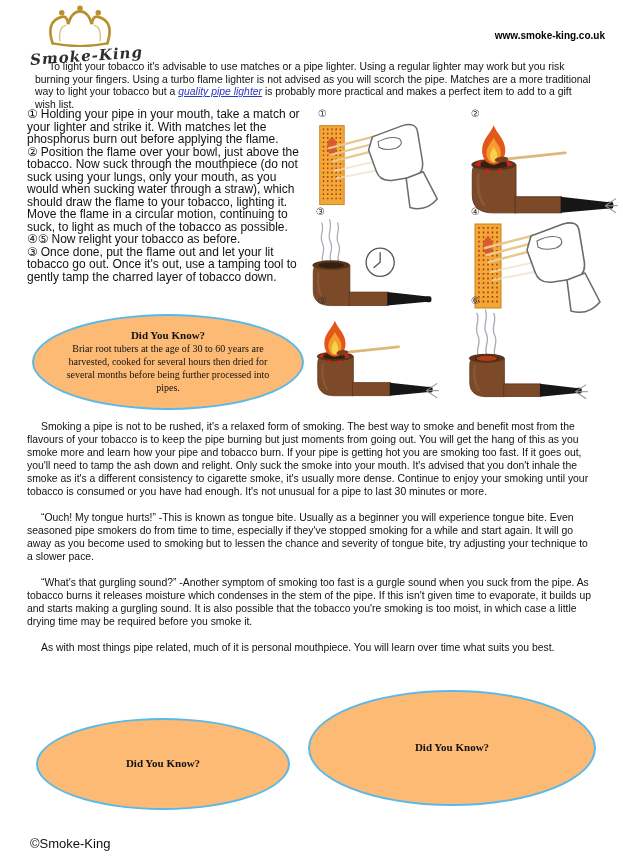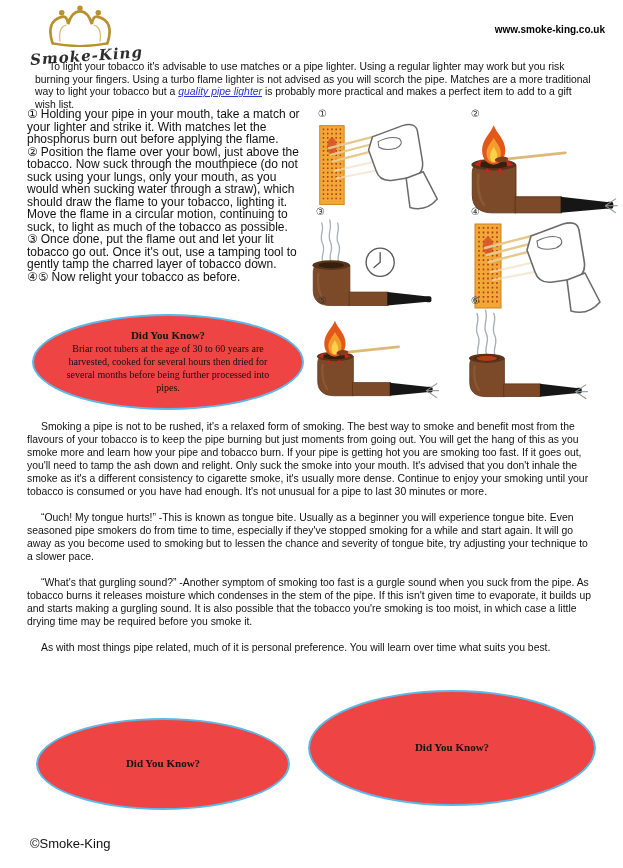--- a/index.html
+++ b/index.html
@@ -11,41 +11,41 @@
   }
   
   .logo { position:absolute; left:30px; top:5px; width:120px; height:62px; }
   .crown { display:block; margin-left:8px; }
   .brand-script {
     font-family:"DejaVu Serif","Liberation Serif",serif; font-style:italic; font-weight:bold;
     font-size:15px; color:#2e2e2e; letter-spacing:1px; transform:rotate(-4deg);
     display:inline-block; margin-top:-4px;
   }
   .site-url {
-    position:absolute; right:18px; top:24px; font-size:10px; font-weight:bold; color:#000;text-align:right;
+    position:absolute; right:18px; top:30px; font-size:10px; font-weight:bold; color:#000;text-align:right;
   }
   
   .intro { position:absolute; left:27px; top:53px; width:572px;
     font-size:10.4px; line-height:12.6px; }
   .intro p { margin:8px; text-indent:14px; }
   .link { color:#2a35c9; font-style:italic; text-decoration:underline; cursor:pointer; }
   .steps { position:absolute; left:27px; top:108px; width:278px;
     font-size:12px; line-height:12.5px; }
   .steps p { margin:0; }
   .stepnum { margin-right:3px; font-family:"DejaVu Sans",sans-serif; }
   .paras { position:absolute; left:27px; top:420px; width:574px;
     font-size:10.4px; line-height:13px; }
   .paras p { margin:0 8px 13px 0; text-indent:14px; }
   
   .fig { position:absolute; }
   .fig-label { display:block; font-size:10px; color:#333; margin:0 0 1px 8px;
     font-family:"DejaVu Sans",sans-serif; }
   
   .bubble {
-    position:absolute; background:#ef4444; border:2px solid #5ab9e8; border-radius:50%;
+    position:absolute; background:#fdba74; border:2px solid #5ab9e8; border-radius:50%;
     display:flex; flex-direction:column; justify-content:center; text-align:center;
     font-family:"Liberation Serif","DejaVu Serif",serif; padding:10px 22px; box-sizing:border-box;
   }
   .bubble-title { font-weight:bold; font-size:11px; margin-bottom:2px; }
   .bubble-text { font-size:10px; line-height:1.28; }
   #bubble-1 { left:32px;  top:314px; width:272px; height:96px; }
   #bubble-2 { left:36px;  top:718px; width:254px; height:92px; }
   #bubble-3 { left:308px; top:690px; width:288px; height:116px; }
   
   .copyright { position:absolute; left:30px; top:836px;
@@ -138,22 +138,22 @@
   </div>
   <div class="site-url">www.smoke-king.co.uk</div>
 
   <div class="intro">
     <p><span>To light your tobacco it's advisable to use matches or a pipe lighter. Using a regular lighter may work but you risk burning your fingers. Using a turbo flame lighter is not advised as you will scorch the pipe. Matches are a more traditional way to light your tobacco but a </span><a class="link">quality pipe lighter</a><span> is probably more practical and makes a perfect item to add to a gift wish list.</span></p>
   </div>
 
   <div class="steps">
     <p><span class="stepnum">①</span><span>Holding your pipe in your mouth, take a match or your lighter and strike it. With matches let the phosphorus burn out before applying the flame.</span></p>
     <p><span class="stepnum">②</span><span>Position the flame over your bowl, just above the tobacco. Now suck through the mouthpiece (do not suck using your lungs, only your mouth, as you would when sucking water through a straw), which should draw the flame to your tobacco, lighting it. Move the flame in a circular motion, continuing to suck, to light as much of the tobacco as possible.</span></p>
+    <p><span class="stepnum">④⑤</span><span>Now relight your tobacco as before.</span></p>
     <p><span class="stepnum">③</span><span>Once done, put the flame out and let your lit tobacco go out. Once it's out, use a tamping tool to gently tamp the charred layer of tobacco down.</span></p>
-    <p><span class="stepnum">④⑤</span><span>Now relight your tobacco as before.</span></p>
   </div>
 
   <div class="fig" style="left:310px; top:108px;">
     <span class="fig-label">①</span>
     <svg width="136" height="94" viewBox="0 0 140 100">
       <use href="#g-hand-match"></use>
     </svg>
   </div>
 
   <div class="fig" style="left:463px; top:108px;">
@@ -215,21 +215,21 @@
     <div class="bubble-title">Did You Know?</div>
   </div>
   <div class="bubble" id="bubble-3">
     <div class="bubble-title">Did You Know?</div>
   </div>
 
   <div class="paras">
     <p>Smoking a pipe is not to be rushed, it's a relaxed form of smoking. The best way to smoke and benefit most from the flavours of your tobacco is to keep the pipe burning but just moments from going out. You will get the hang of this as you smoke more and learn how your pipe and tobacco burn. If your pipe is getting hot you are smoking too fast. If it goes out, you'll need to tamp the ash down and relight. Only suck the smoke into your mouth. It's advised that you don't inhale the smoke as it's a different consistency to cigarette smoke, it's usually more dense. Continue to enjoy your smoking until your tobacco is consumed or you have had enough. It's not unusual for a pipe to last 30 minutes or more.</p>
     <p>“Ouch! My tongue hurts!” -This is known as tongue bite. Usually as a beginner you will experience tongue bite. Even seasoned pipe smokers do from time to time, especially if they've stopped smoking for a while and start again. It will go away as you become used to smoking but to lessen the chance and severity of tongue bite, try adjusting your technique to a slower pace.</p>
     <p>“What's that gurgling sound?” -Another symptom of smoking too fast is a gurgle sound when you suck from the pipe. As tobacco burns it releases moisture which condenses in the stem of the pipe. If this isn't given time to evaporate, it builds up and starts making a gurgling sound. It is also possible that the tobacco you're smoking is too moist, in which case a little drying time may be required before you smoke it.</p>
-    <p>As with most things pipe related, much of it is personal preference. You will learn over time what suits you best.</p>
+    <p>As with most things pipe related, much of it is personal mouthpiece. You will learn over time what suits you best.</p>
   </div>
 
   <div class="copyright">©Smoke-King</div>
   <div class="pagenav">
     <svg width="48" height="20" viewBox="0 0 50 20">
         <use href="#g-swirl"></use>
       </svg>
     <span class="pagelabel">Page 4 of 8</span>
     <svg width="48" height="20" viewBox="0 0 50 20">
         <use href="#g-swirl" transform="scale(-1,1) translate(-50,0)"></use>

